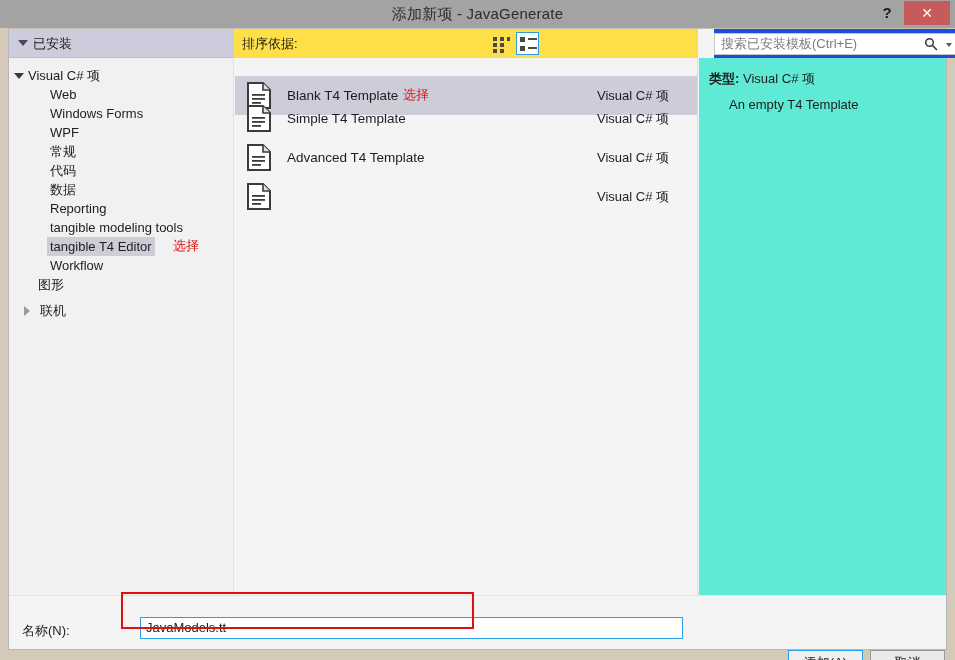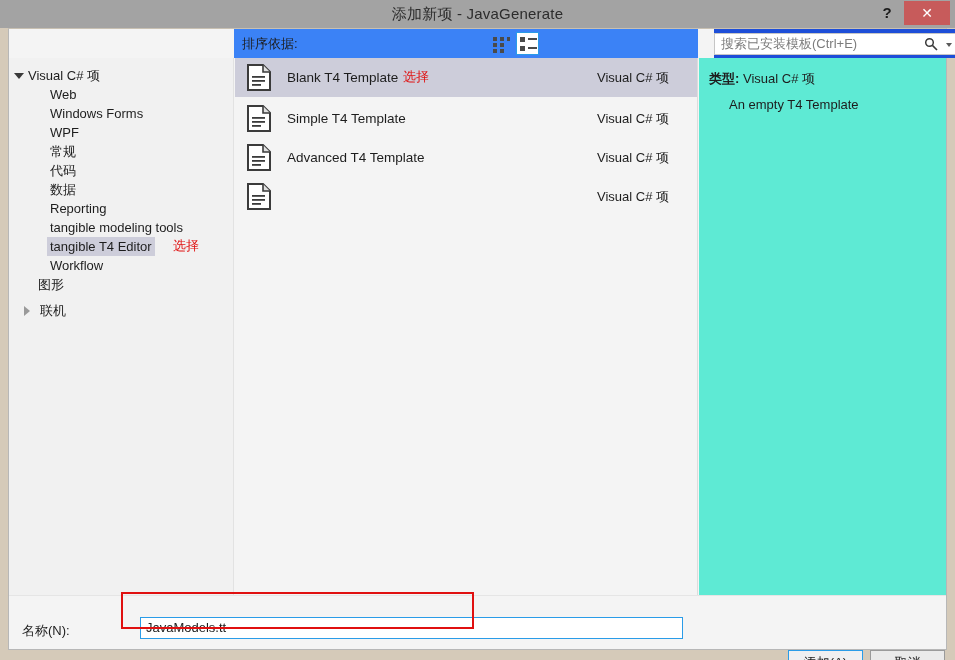--- a/index.html
+++ b/index.html
@@ -99,21 +99,21 @@
     left: 24px; top: 0;
     height: 29px; line-height: 29px;
     font-size: 13px;
     color: #1d1d1d;
   }
 
   .sortbar {
     position: absolute;
     left: 225px; top: 0;
     width: 464px; height: 29px;
-    background: #3b82f6;
+    background: #fde047;
   }
   .sort-label {
     position: absolute;
     left: 8px; top: 0;
     height: 29px; line-height: 29px;
     font-size: 13px;
     color: #1d1d1d;
   }
   .sort-select {
     position: absolute;
@@ -358,20 +358,24 @@
   <div class="titlebar">
     <div class="title-text">添加新项 - JavaGenerate</div>
     <div class="help-btn">?</div>
     <div class="close-btn">✕</div>
   </div>
 
   <div class="client">
 
     <div class="topbar">
 
+      <div class="installed-header">
+        <span class="tri"></span>
+        <span class="lbl">已安装</span>
+      </div>
 
       <div class="sortbar">
         <span class="sort-label">排序依据:</span>
 
         <div class="view-btn grid">
           <span class="gi" style="left:3px;  top:4px;  width:4px; height:4px;"></span>
           <span class="gi" style="left:10px; top:4px;  width:4px; height:4px;"></span>
           <span class="gi" style="left:17px; top:4px;  width:3px; height:4px;"></span>
           <span class="gi" style="left:3px;  top:10px; width:4px; height:4px;"></span>
           <span class="gi" style="left:10px; top:10px; width:4px; height:4px;"></span>
@@ -440,21 +444,21 @@
       <div class="tree-node" style="left:28px; top:243px;">
         <span class="tree-exp closed" style="left:-13px; top:5px;"></span>
         <span class="cap">联机</span>
       </div>
 
       <div class="annot" style="left:164px; top:179px;">选择</div>
     </div>
 
     <div class="list-panel">
 
-      <div class="tmpl-row selected" style="top:0;padding-left:36px;">
+      <div class="tmpl-row selected" style="top:18px;padding-left:36px;">
         <svg class="doc-icon" viewBox="0 0 24 27">
           <path d="M1 1 H16 L23 8 V26 H1 Z" fill="#ffffff" stroke="#3b3b3b" stroke-width="2"></path>
           <path d="M16 1 L16 8 L23 8" fill="#e0e0e0" stroke="#3b3b3b" stroke-width="1.6"></path>
           <rect x="5" y="12" width="13" height="1.8" fill="#3b3b3b"></rect>
           <rect x="5" y="16" width="13" height="1.8" fill="#3b3b3b"></rect>
           <rect x="5" y="20" width="9" height="1.8" fill="#3b3b3b"></rect>
         </svg>
         <span class="tmpl-name">Blank T4 Template</span>
         <span class="annot" style="left:168px; top:10px;">选择</span>
         <span class="tmpl-kind">Visual C# 项</span>

